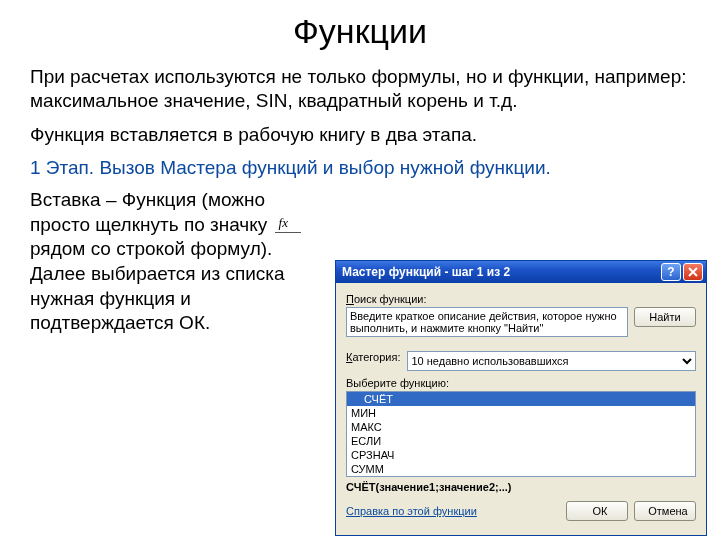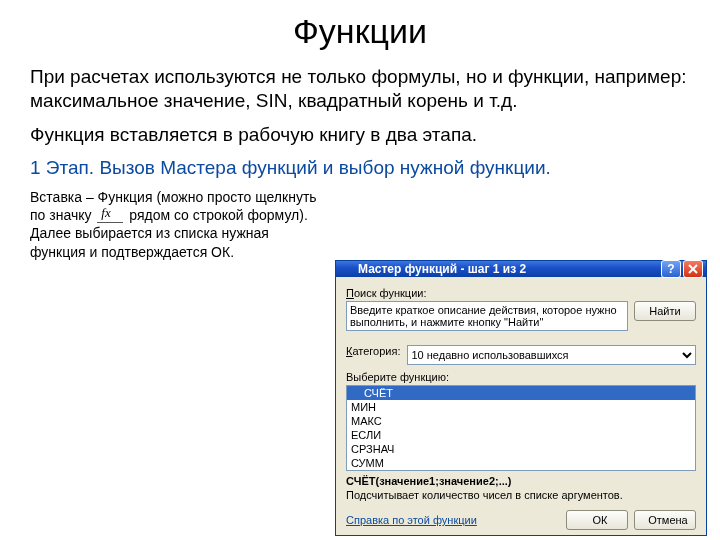--- a/index.html
+++ b/index.html
@@ -28,21 +28,21 @@
     color: #000;
   }
   .stage {
     font-size: 19px;
     line-height: 1.25;
     color: #0b4aa0;
     margin: 4px 0 8px 0;
   }
   .leftcol {
     width: 295px;
-    font-size: 14px;
+    font-size: 19px;
     line-height: 1.3;
     color: #000;
     margin-top: 6px;
   }
   .fx {
     display: inline-block;
     width: 26px;
     height: 14px;
     position: relative;
     vertical-align: middle;
@@ -66,25 +66,25 @@
     left: 335px;
     top: 260px;
     width: 372px;
     height: 276px;
     border: 1px solid #0842a0;
     background: #ece9d8;
     font-family: Tahoma, sans-serif;
     font-size: 11px;
   }
   .titlebar {
-    height: 16px;
+    height: 22px;
     background: linear-gradient(#3b77e3, #1b52c7 40%, #0b3ea8);
     display: flex;
     align-items: center;
-    padding: 0 3px 0 22px;
+    padding: 0 3px 0 6px;
     color: #fff;
     font-weight: bold;
     font-size: 12px;
   }
   .titlebar .ttext { flex: 1; }
   .winbtn {
     width: 20px;
     height: 18px;
     margin-left: 2px;
     border: 1px solid #fff;
@@ -229,21 +229,20 @@
       <div class="opt sel">СЧЁТ</div>
       <div class="opt">МИН</div>
       <div class="opt">МАКС</div>
       <div class="opt">ЕСЛИ</div>
       <div class="opt">СРЗНАЧ</div>
       <div class="opt">СУММ</div>
       <div class="opt">ГИПЕРССЫЛКА</div>
     </div>
 
     <div class="sig">СЧЁТ(значение1;значение2;...)</div>
-    <div class="desc">Подсчитывает количество чисел в списке аргументов.</div>
 
     <div class="footer">
       <span class="helplink">Справка по этой функции</span>
       <span class="spacer"></span>
       <button class="btn">ОК</button>
       <button class="btn">Отмена</button>
     </div>
   </div>
 </div>
 

